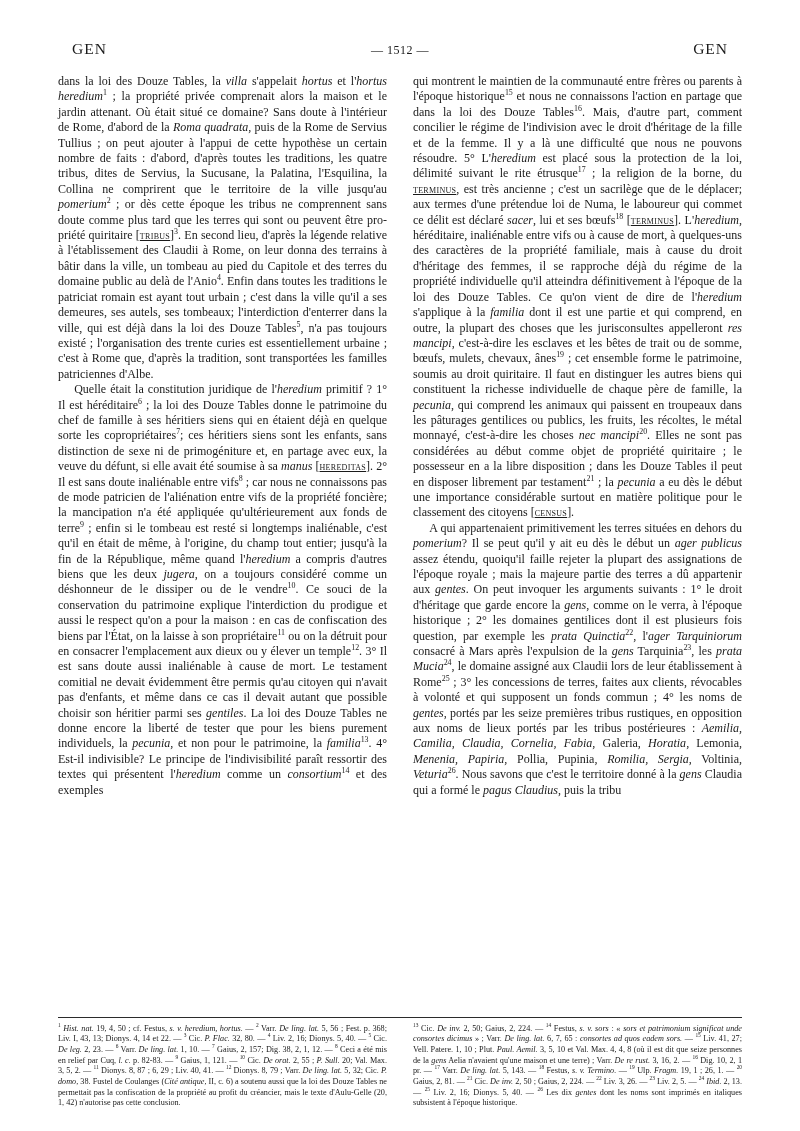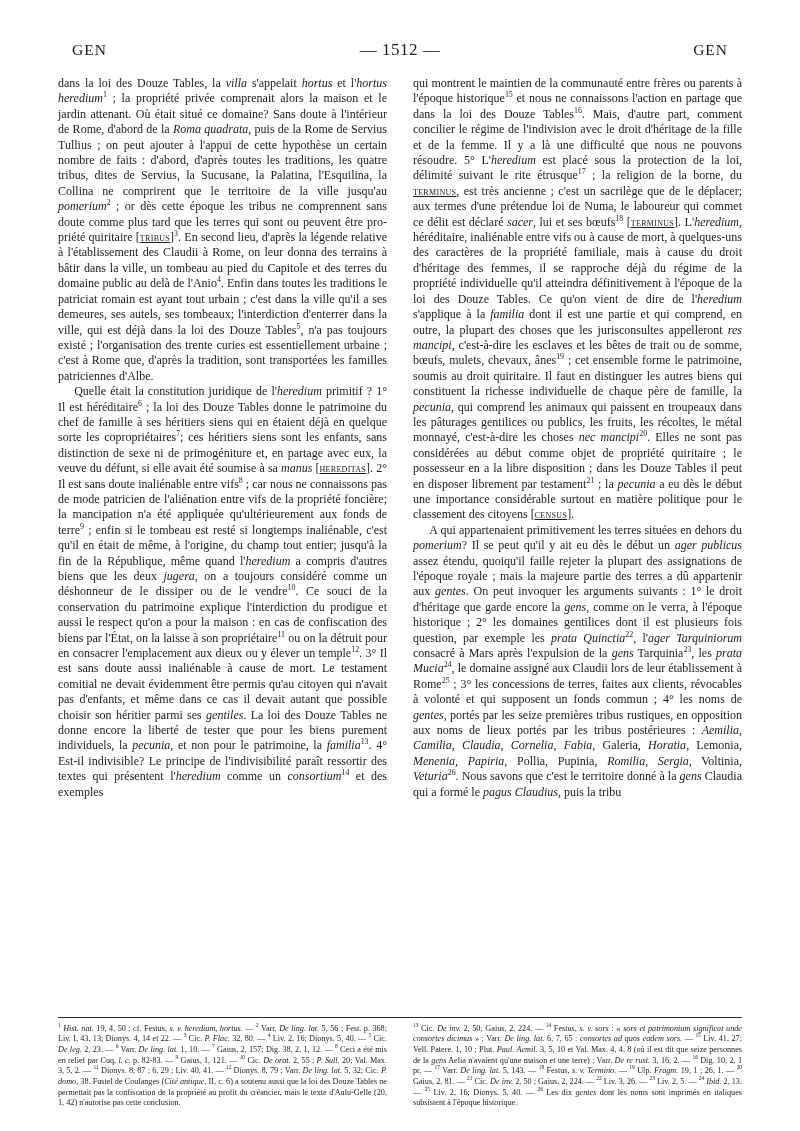--- a/index.html
+++ b/index.html
@@ -32,21 +32,21 @@
     margin-bottom: 16px;
     padding: 0 14px;
   }
   .header .hdr-left,
   .header .hdr-right {
     font-variant: small-caps;
     font-size: 15.5px;
     letter-spacing: 1px;
   }
   .header .hdr-center {
-    font-size: 17px;
+    font-size: 12px;
   }
   .columns {
     display: flex;
     gap: 26px;
     align-items: flex-start;
   }
   .col {
     width: 332px;
     font-size: 12px;
     line-height: 1.285;

